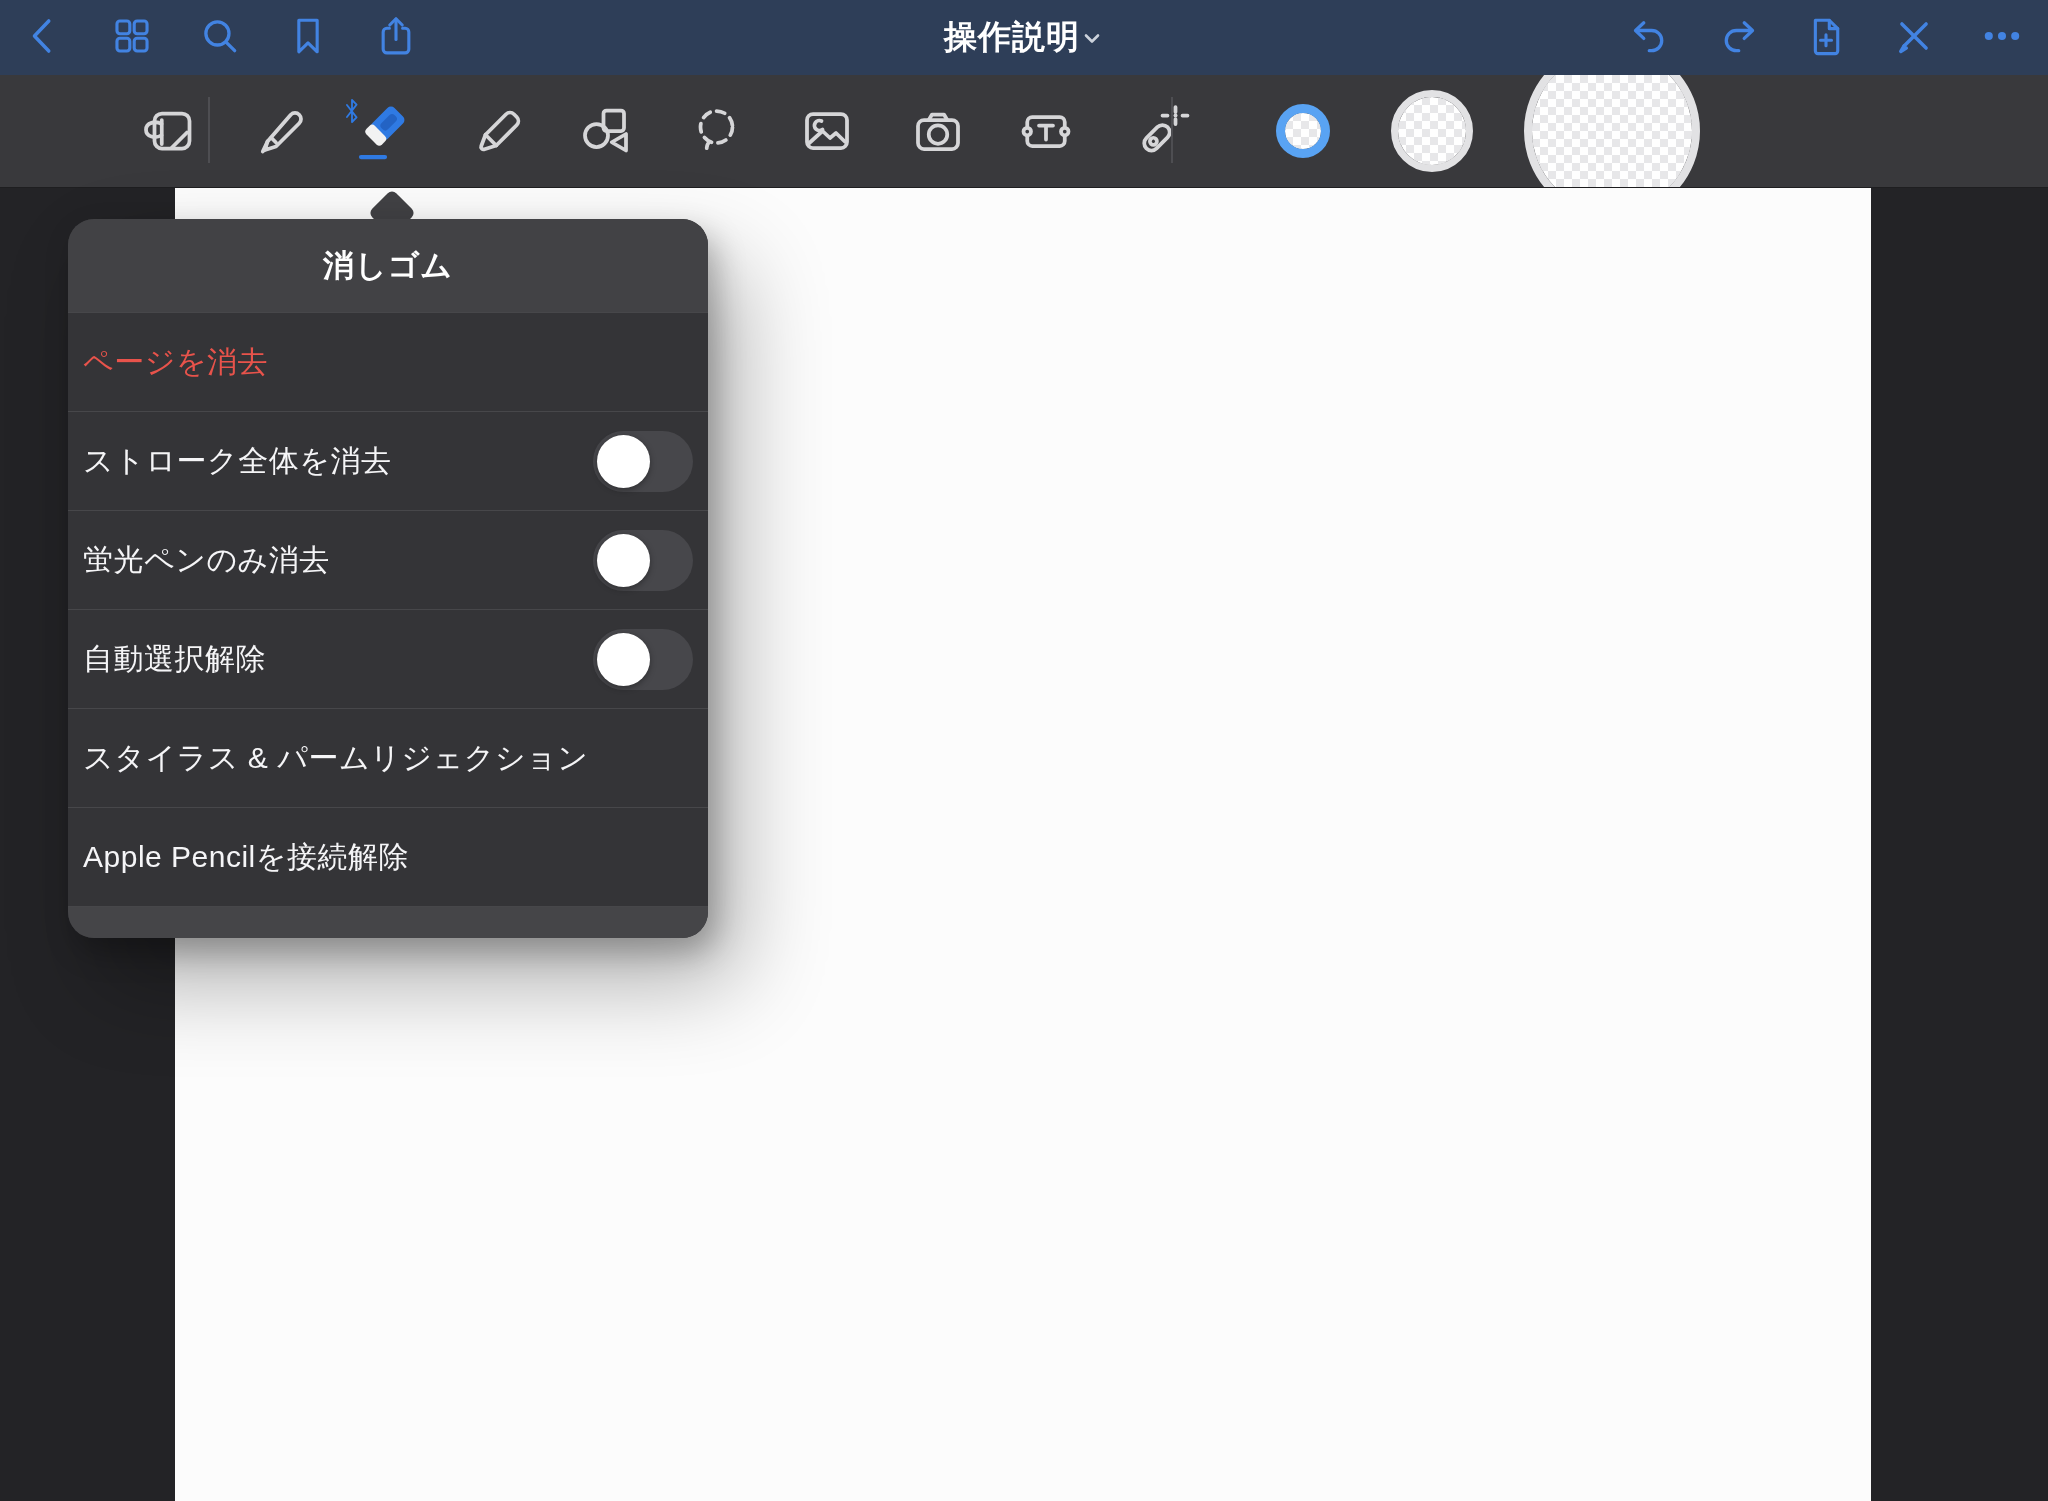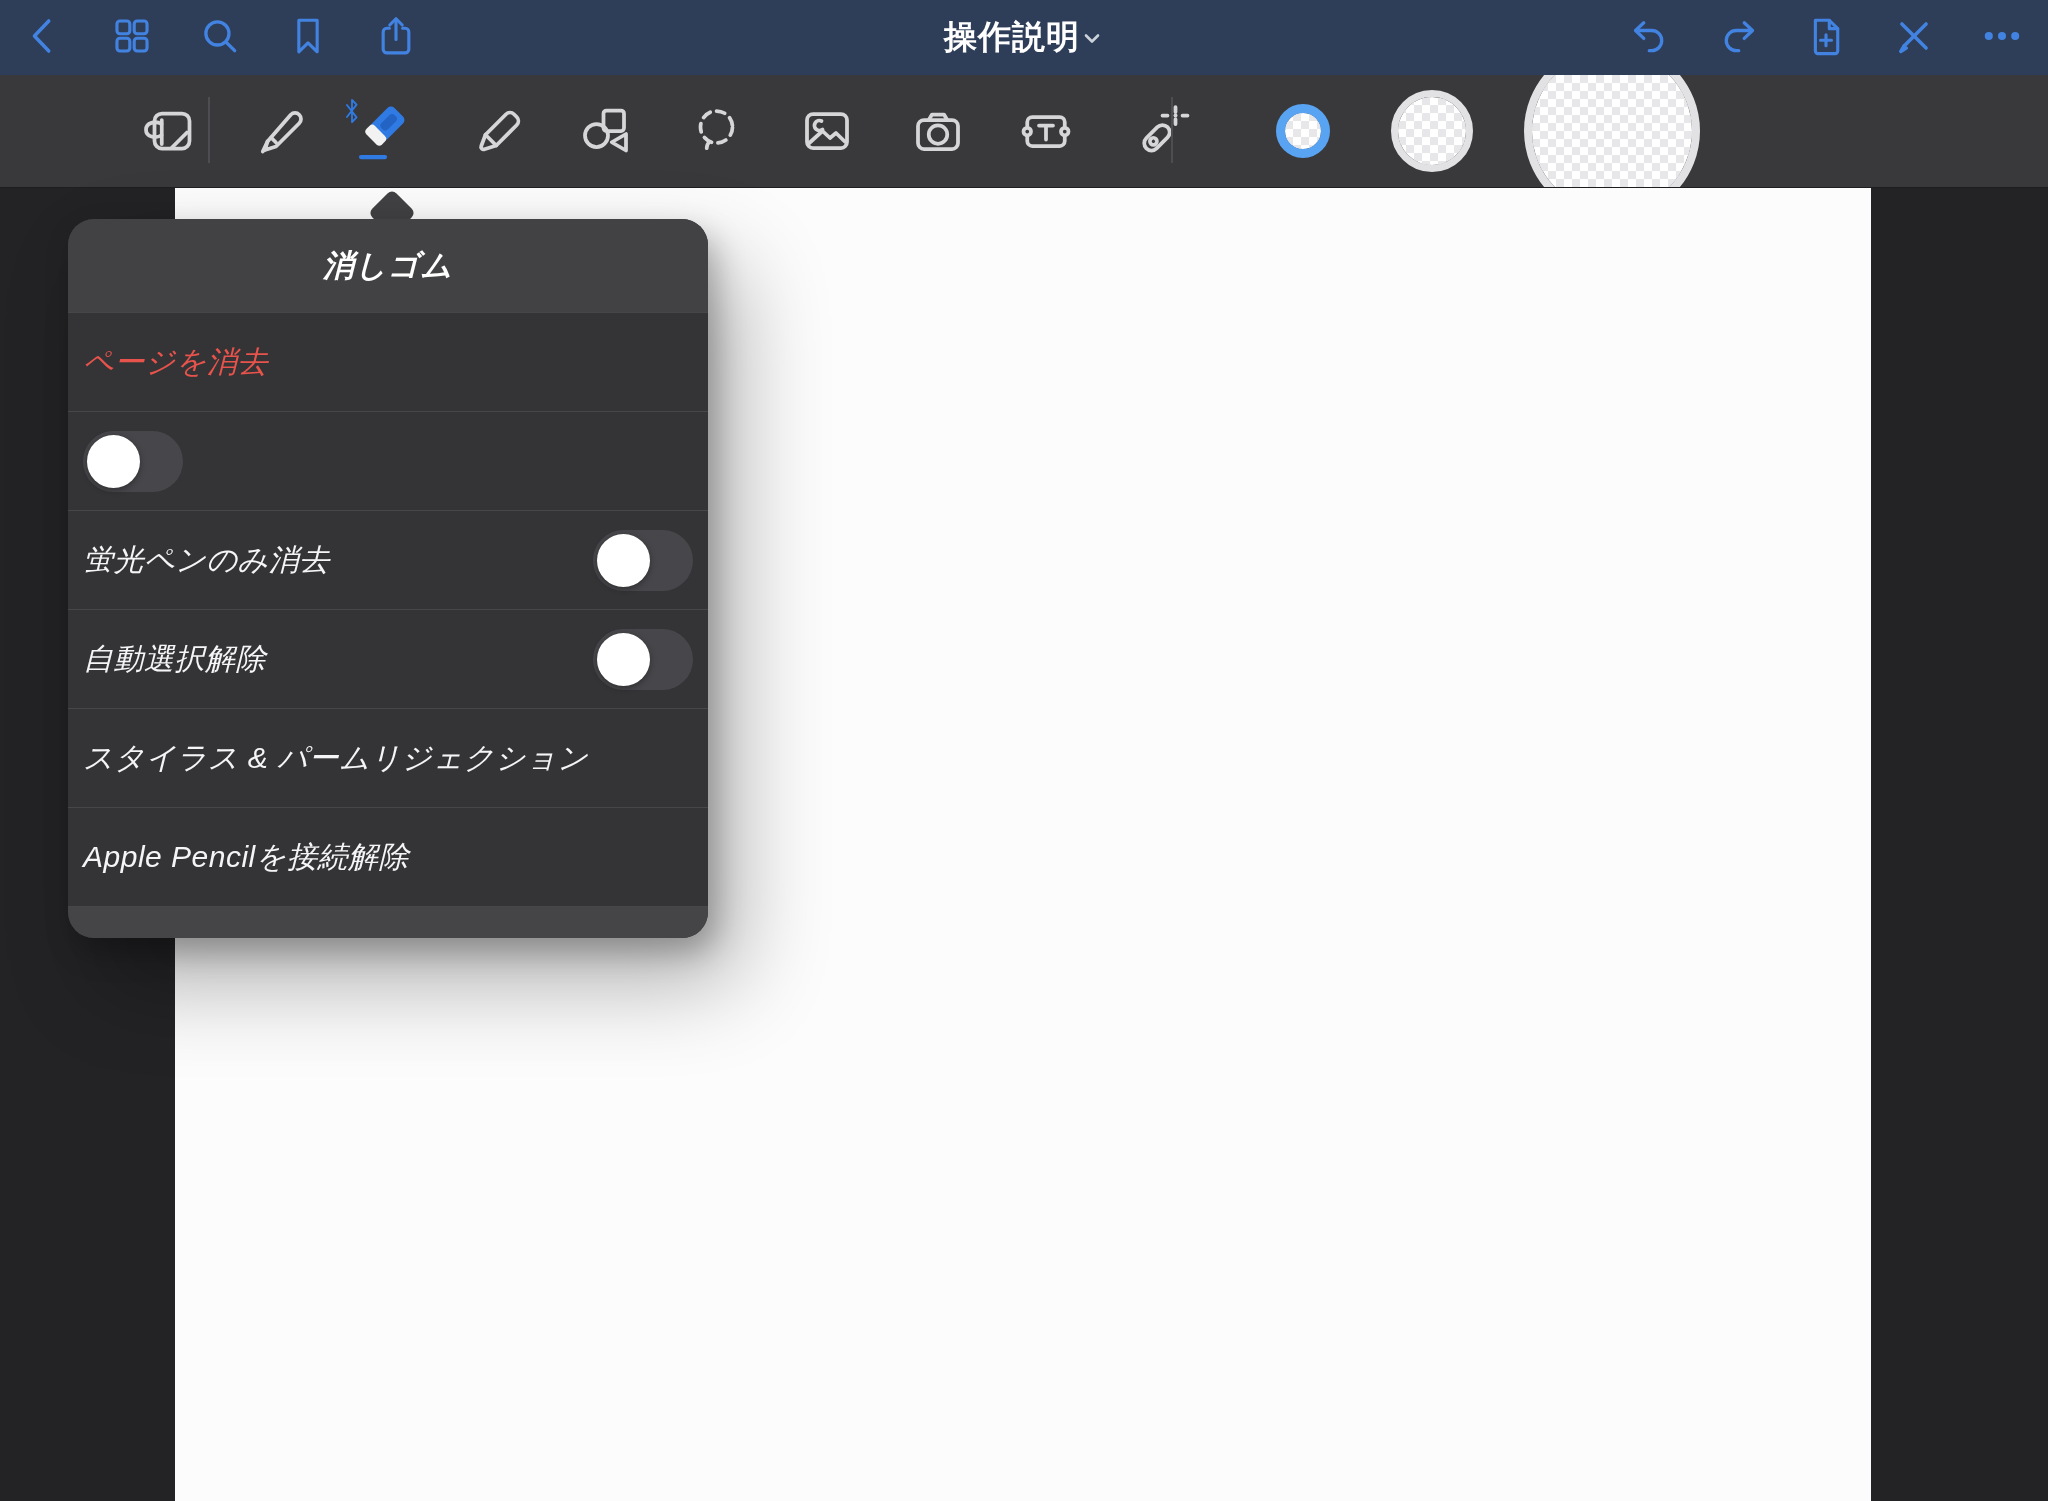--- a/index.html
+++ b/index.html
@@ -37,21 +37,21 @@
     background-image:
       linear-gradient(45deg,#e7e7e9 25%,transparent 25%,transparent 75%,#e7e7e9 75%),
       linear-gradient(45deg,#e7e7e9 25%,transparent 25%,transparent 75%,#e7e7e9 75%);
     background-size:16px 16px; background-position:0 0,8px 8px; }
   .size-dot { position:absolute; border-radius:50%; background-clip:padding-box; }
   .size-small { left:1276px; top:29px; width:54px; height:54px; border:9px solid #59a3f3; }
   .size-med   { left:1391px; top:15px; width:82px; height:82px; border:7px solid #e2e2e4; }
   .size-large { left:1524px; top:-32px; width:176px; height:176px; border:8px solid #e2e2e4; }
 
   
-  .canvas { position:absolute; left:0; top:188px; width:1808px; height:1313px; background:#232326;font-style:italic; }
+  .canvas { position:absolute; left:0; top:188px; width:1808px; height:1313px; background:#232326; }
   .page { position:absolute; left:175px; top:0; width:1696px; height:1313px; background:#fcfcfc; }
 
   
   .popup { position:absolute; left:68px; top:31px; width:640px; height:719px; }
   .popup-arrow { position:absolute; left:307px; top:-23px; width:34px; height:34px;
                  background:#424245; transform:rotate(45deg); border-radius:6px; }
   .popup-body { position:relative; width:640px; height:719px; border-radius:26px; overflow:hidden;
                 background:#343437;
                 box-shadow:30px 45px 90px rgba(0,0,0,.30), 8px 14px 30px rgba(0,0,0,.25); }
   .popup-header { height:94px; background:#424245; display:flex; align-items:center;
@@ -303,20 +303,21 @@
     <div class="popup">
       <div class="popup-arrow"></div>
       <div class="popup-body">
         <div class="popup-header">消しゴム</div>
 
         <div class="popup-row">
           <span class="row-label destructive">ページを消去</span>
         </div>
 
         <div class="popup-row">
+          <span class="row-label">ストローク全体を消去</span>
           <button class="toggle">
               <span class="knob"></span>
             </button>
         </div>
 
         <div class="popup-row">
           <span class="row-label">蛍光ペンのみ消去</span>
           <button class="toggle">
               <span class="knob"></span>
             </button>

